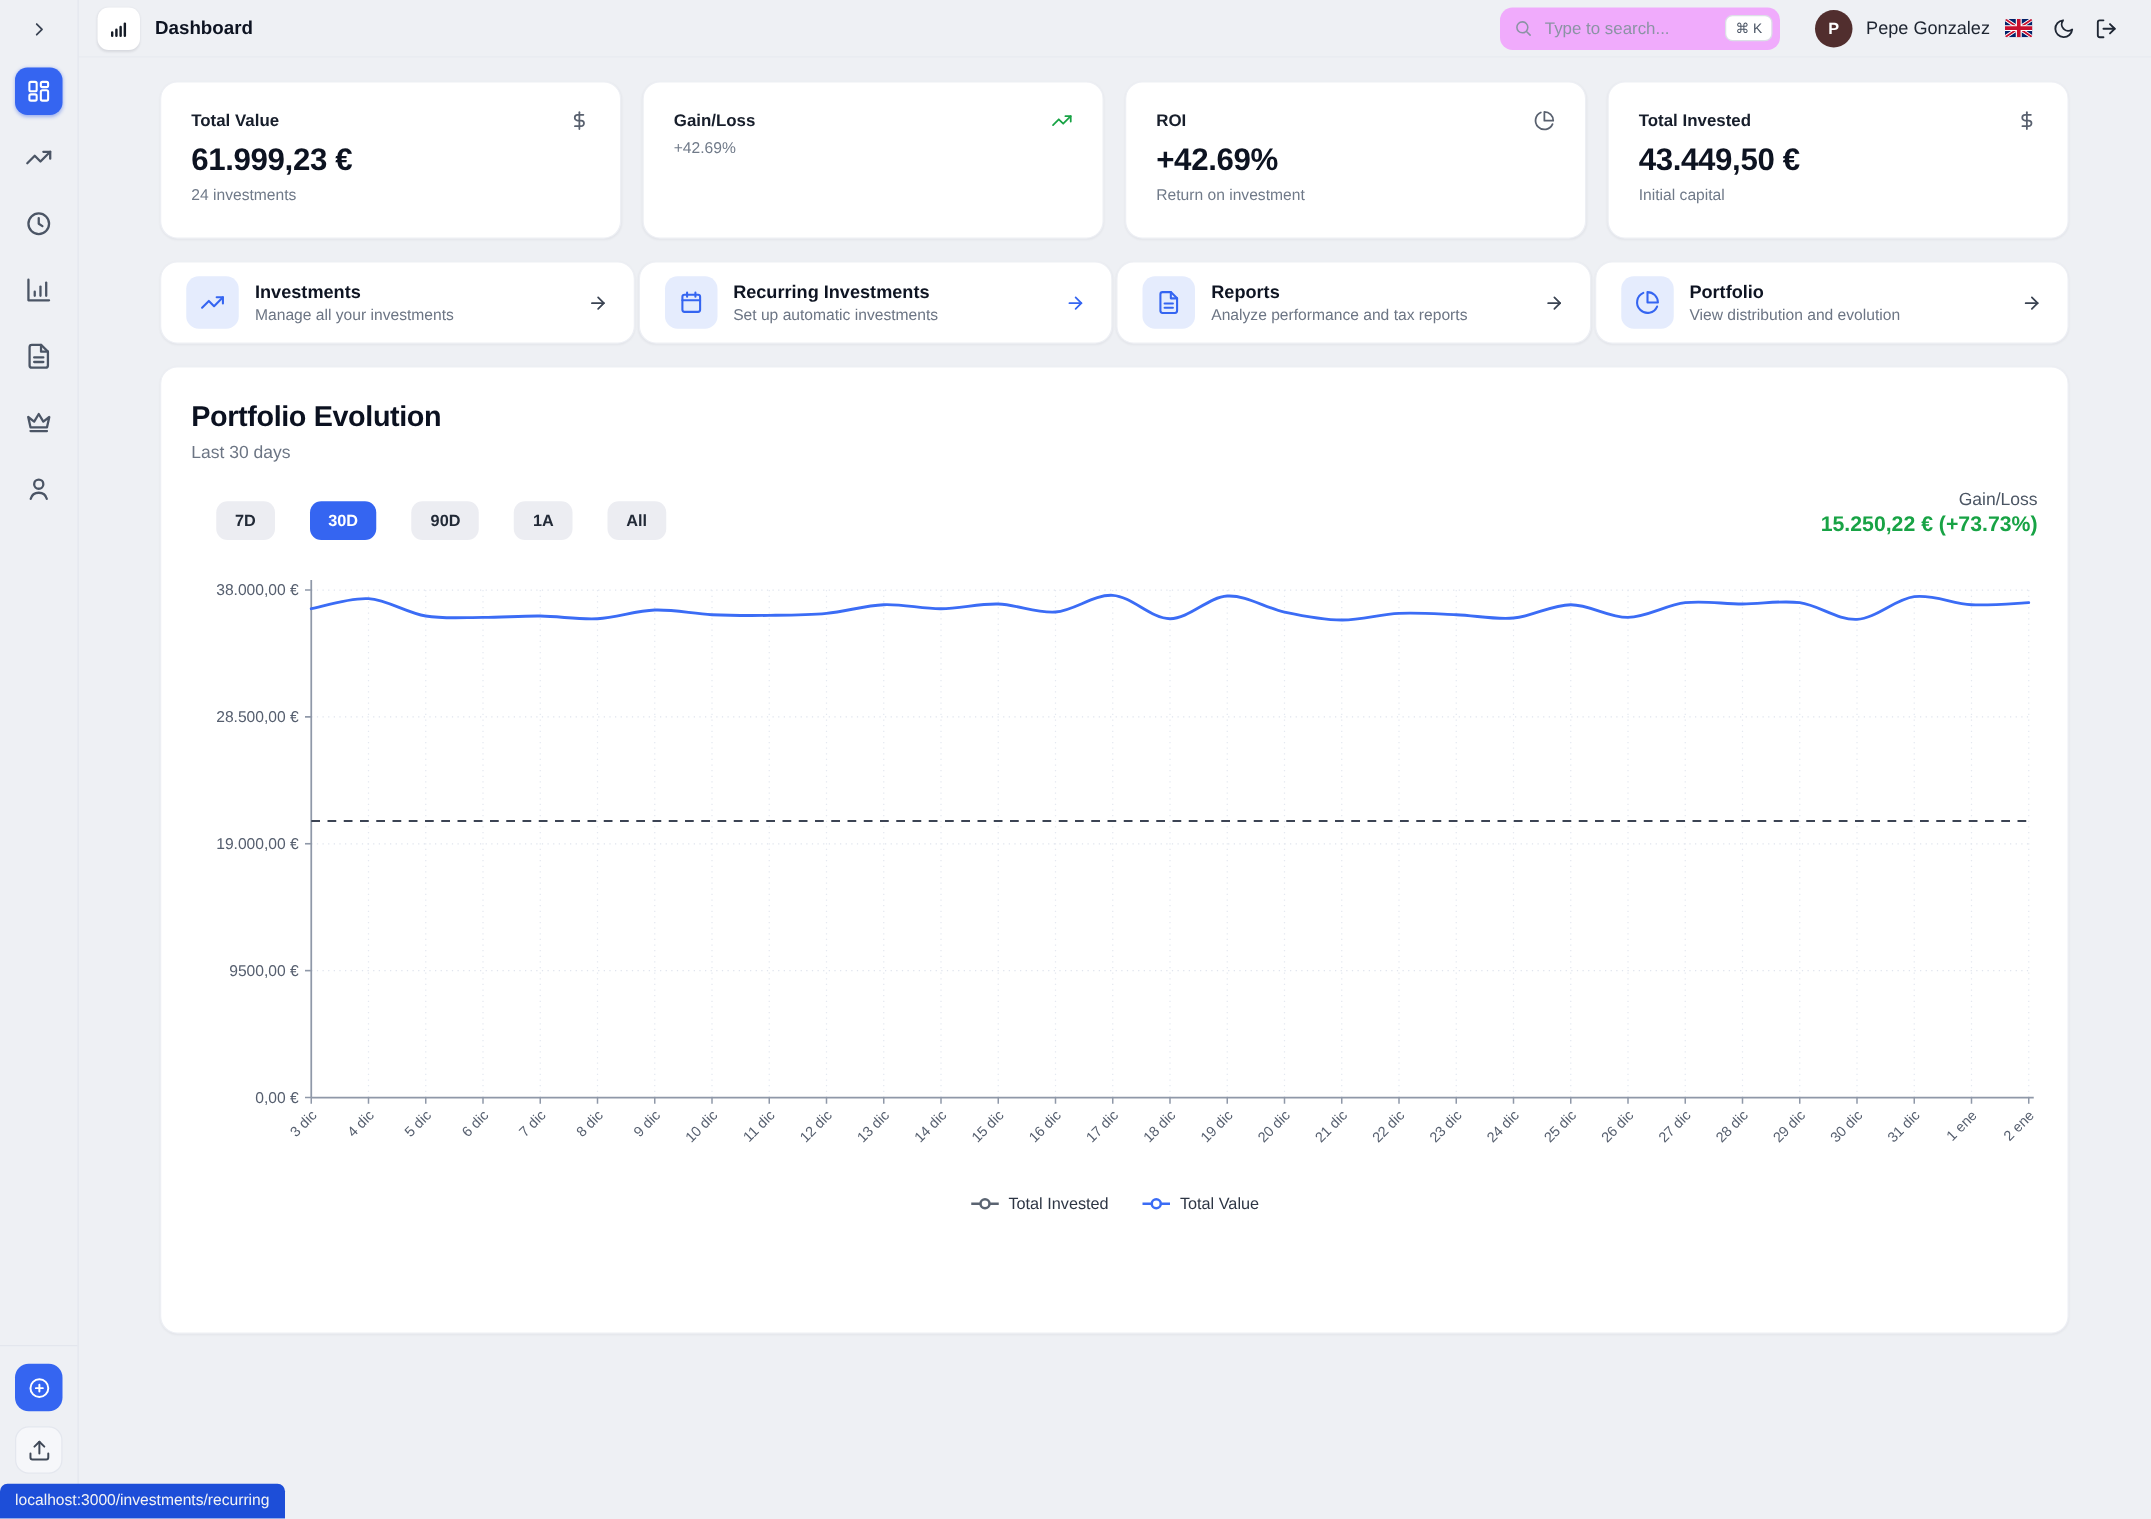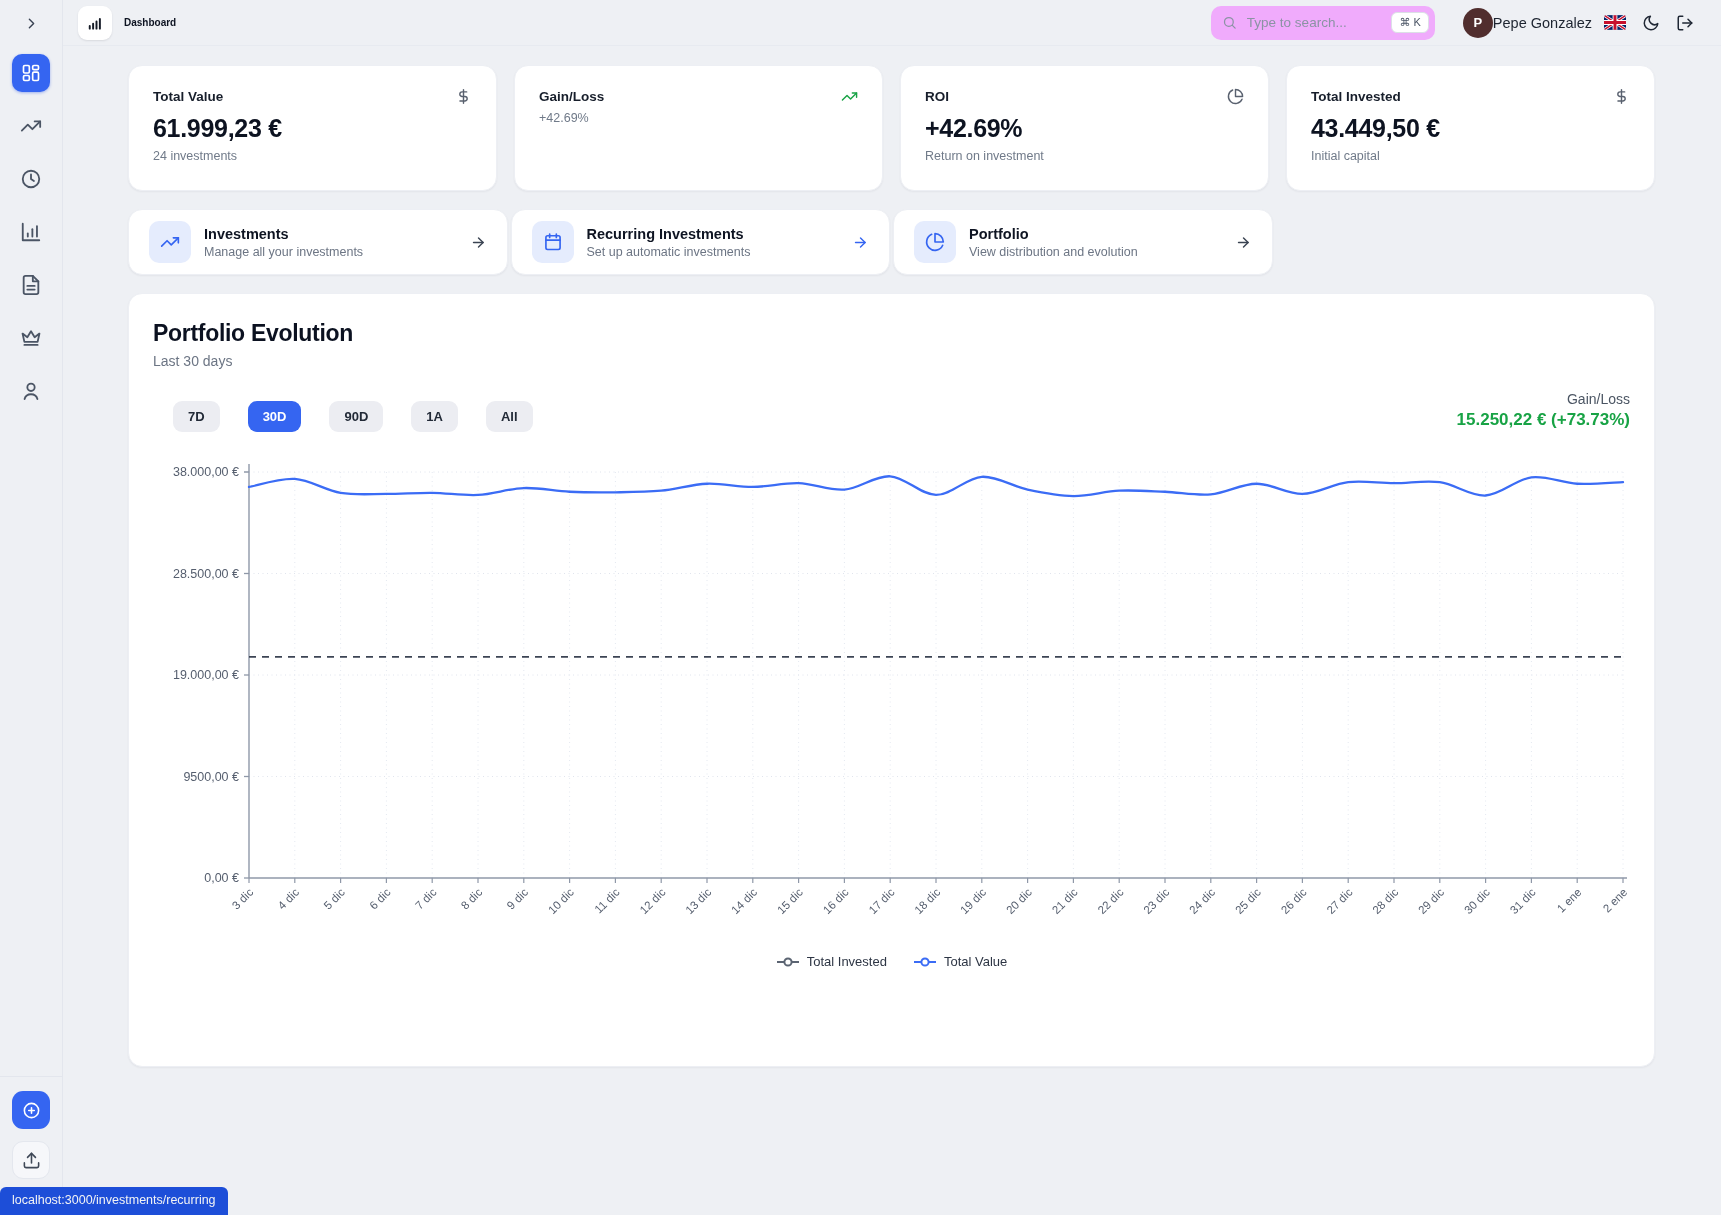--- a/index.html
+++ b/index.html
@@ -12,28 +12,28 @@
   .sb-icons{display:flex;flex-direction:column;align-items:center;gap:15px;margin-top:8px;color:#4b5565;}
   .sb-item{width:38px;height:38px;border-radius:10px;display:flex;align-items:center;justify-content:center;cursor:pointer;}
   .sb-item.active{background:var(--accent);color:#fff;box-shadow:0 1px 3px rgba(37,82,233,.4);}
   .sb-bottom{margin-top:auto;width:100%;border-top:1px solid #e3e6ed;display:flex;flex-direction:column;align-items:center;gap:12px;padding:14px 0 36px;}
   .sb-fab{width:38px;height:38px;border-radius:11px;background:var(--accent);color:#fff;display:flex;align-items:center;justify-content:center;border:none;cursor:pointer;}
   .sb-ghost{width:38px;height:38px;border-radius:11px;background:#f6f7fa;border:1px solid #e4e7ee;color:#3f4857;display:flex;align-items:center;justify-content:center;cursor:pointer;}
 
   
   #topbar{position:absolute;left:63px;right:0;top:0;height:46px;display:flex;align-items:center;border-bottom:1px solid #e7eaf0;padding:0 27px 0 15px;}
   .logo-box{width:34px;height:34px;border-radius:9px;background:#fff;box-shadow:0 1px 2px rgba(16,24,40,.1);display:flex;align-items:center;justify-content:center;color:#151b26;}
-  .page-title{font-size:10px;font-weight:700;margin-left:12px;color:#0d1321;}
+  .page-title{font-size:15px;font-weight:700;margin-left:12px;color:#0d1321;}
   .tb-right{margin-left:auto;display:flex;align-items:center;}
   .search-pill{display:flex;align-items:center;gap:8px;background:#f0abfc;border-radius:10px;height:34px;padding:0 6px 0 11px;width:224px;color:#8b93a4;}
   .search-pill input{border:none;background:transparent;outline:none;font-size:13.5px;color:#3a4353;width:118px;font-family:inherit;}
   .search-pill input::placeholder{color:#8b93a4;}
   .kbd{background:#fff;border:1px solid #dcdfe7;border-radius:6px;font-size:11px;color:#4b5565;padding:3px 7px;margin-left:auto;white-space:nowrap;}
   .avatar{width:30px;height:30px;border-radius:50%;background:#512e2e;color:#fff;font-size:13px;font-weight:700;display:flex;align-items:center;justify-content:center;margin-left:28px;cursor:pointer;}
-  .user-name{font-size:14.5px;color:#1d2430;cursor:pointer;}
+  .user-name{font-size:14.5px;color:#1d2430;margin-left:11px;cursor:pointer;}
   .flag{margin-left:12px;border-radius:2.5px;overflow:hidden;display:flex;cursor:pointer;}
   .tb-icon-btn{background:none;border:none;color:#1f2734;margin-left:16px;cursor:pointer;display:flex;align-items:center;padding:0;}
 
   
   #content{position:absolute;left:128px;top:46px;width:1527px;}
   .row-stats{display:grid;grid-template-columns:repeat(4,1fr);gap:17px;margin-top:19px;}
   .card{background:#fff;border:1px solid #edeff4;border-radius:14px;box-shadow:0 1px 2px rgba(16,24,40,.05);}
   .stat-card{height:126px;padding:22px 24px;}
   .stat-head{display:flex;align-items:center;justify-content:space-between;color:#59616f;}
   .stat-label{font-size:13.5px;font-weight:600;color:#171e2b;}
@@ -267,20 +267,40 @@
             <svg width="20" height="20" viewBox="0 0 24 24" fill="none" stroke="currentColor" stroke-width="2" stroke-linecap="round" stroke-linejoin="round">
               <rect x="3.5" y="4.5" width="17" height="16.5" rx="2"></rect>
               <path d="M16 2.5v4M8 2.5v4M3.5 9.8h17"></path>
             </svg>
           </div>
       <div class="nav-text">
         <div class="nav-title">Recurring Investments</div>
         <div class="nav-sub">Set up automatic investments</div>
       </div>
       <div class="nav-arrow accent">
+            <svg width="17" height="17" viewBox="0 0 24 24" fill="none" stroke="currentColor" stroke-width="2" stroke-linecap="round" stroke-linejoin="round">
+              <path d="M5 12h13.5"></path>
+              <path d="M12 5.5l6.5 6.5-6.5 6.5"></path>
+            </svg>
+          </div>
+    </div>
+    <div class="card nav-card">
+      <div class="nav-icon-box">
+            <svg width="20" height="20" viewBox="0 0 24 24" fill="none" stroke="currentColor" stroke-width="2" stroke-linecap="round" stroke-linejoin="round">
+              <path d="M14 2H6a2 2 0 0 0-2 2v16a2 2 0 0 0 2 2h12a2 2 0 0 0 2-2V8z"></path>
+              <path d="M14 2v6h6"></path>
+              <path d="M16 13H8"></path>
+              <path d="M16 17H8"></path>
+            </svg>
+          </div>
+      <div class="nav-text">
+        <div class="nav-title">Reports</div>
+        <div class="nav-sub">Analyze performance and tax reports</div>
+      </div>
+      <div class="nav-arrow">
             <svg width="17" height="17" viewBox="0 0 24 24" fill="none" stroke="currentColor" stroke-width="2" stroke-linecap="round" stroke-linejoin="round">
               <path d="M5 12h13.5"></path>
               <path d="M12 5.5l6.5 6.5-6.5 6.5"></path>
             </svg>
           </div>
     </div>
     <div class="card nav-card">
       <div class="nav-icon-box">
             <svg width="20" height="20" viewBox="0 0 24 24" fill="none" stroke="currentColor" stroke-width="2" stroke-linecap="round" stroke-linejoin="round">
               <path d="M21.2 15.9A10 10 0 1 1 8 2.8"></path>

